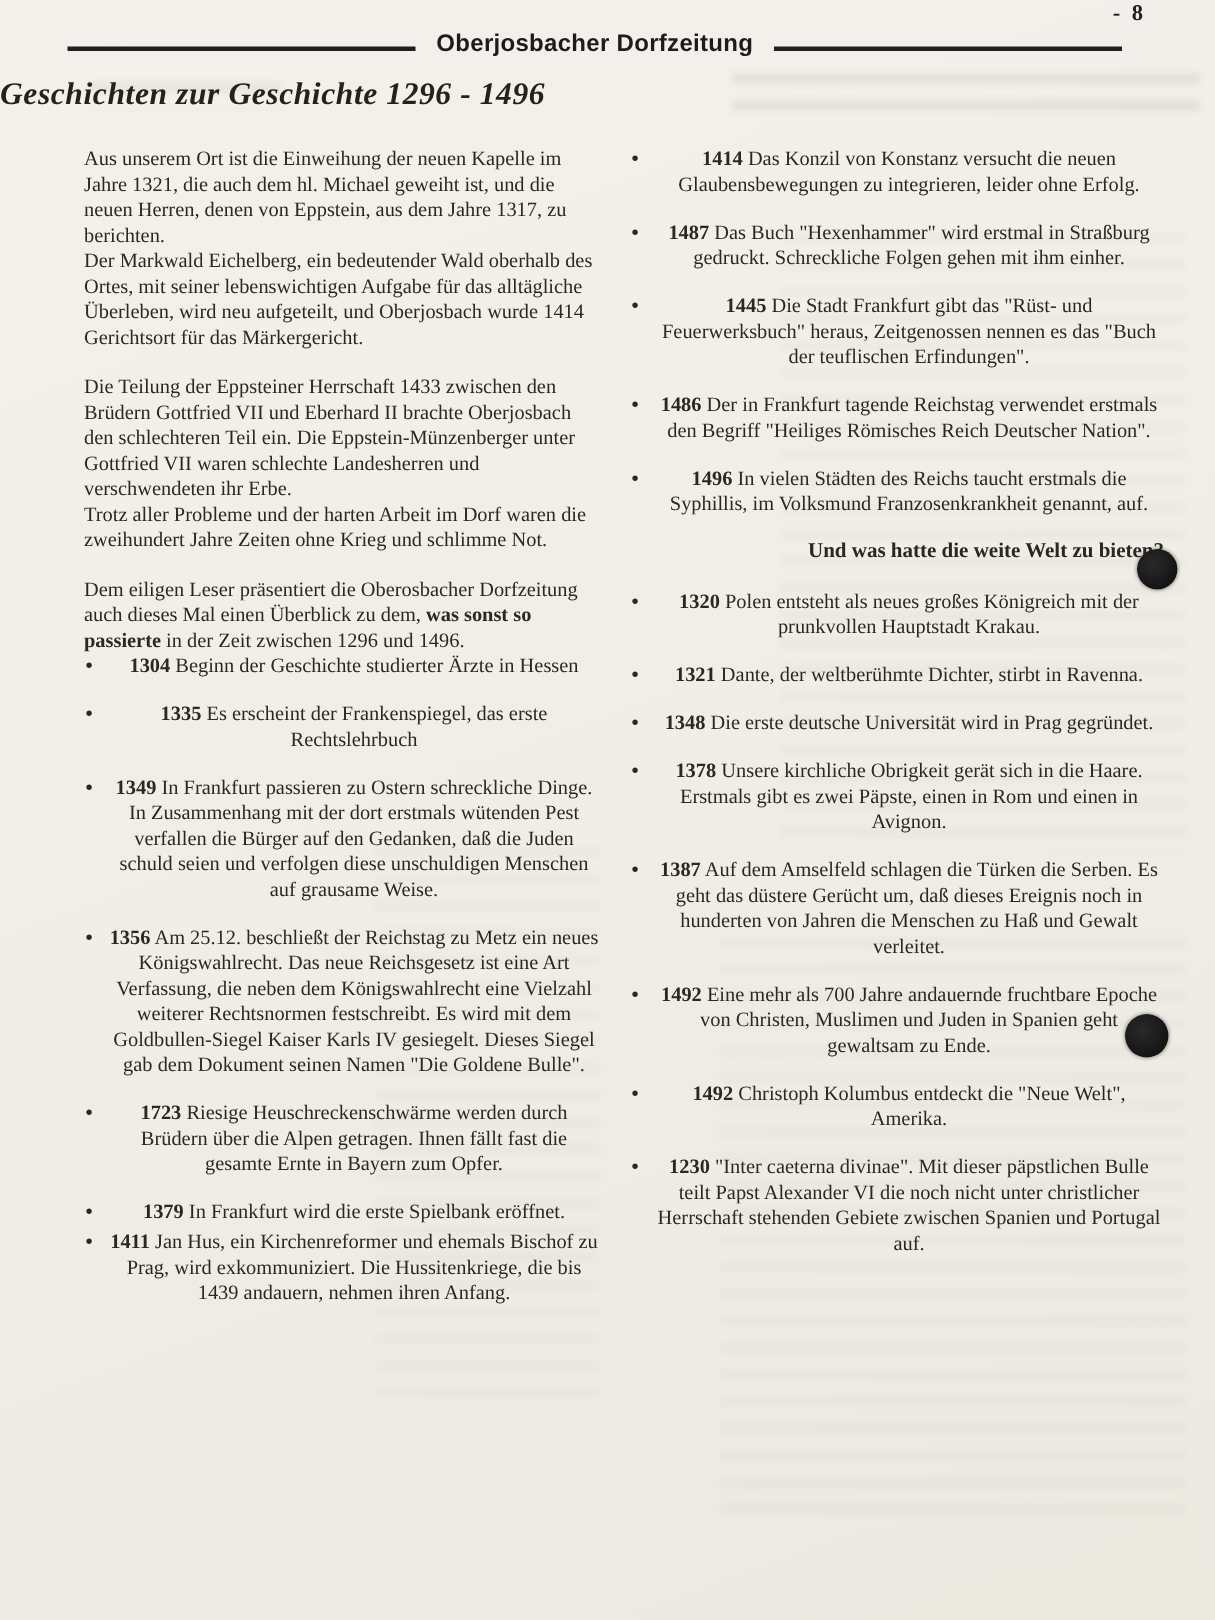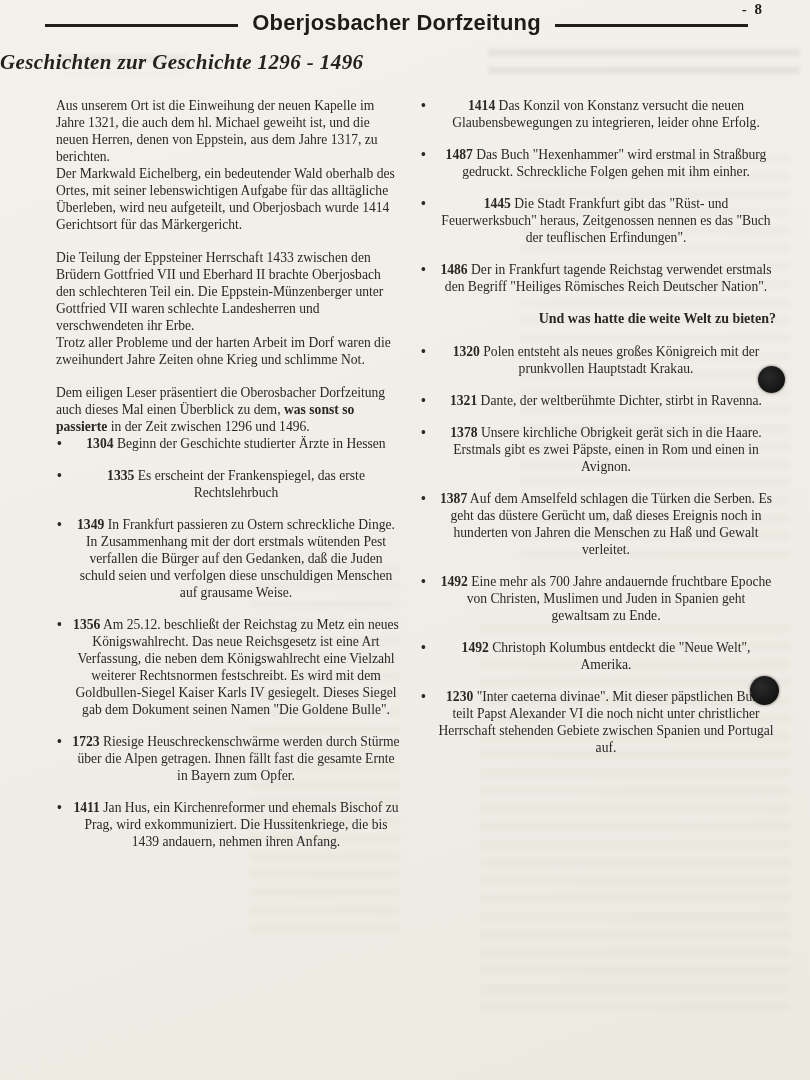--- a/index.html
+++ b/index.html
@@ -20,22 +20,22 @@
   }
   .masthead-row {
     position: absolute; top: 12px; left: 45px; right: 62px;
     display: flex; align-items: center;
   }
   .rule {
     height: 0; border-top: 3px solid #211f1b; flex: 1 1 auto;
   }
   .masthead {
     font-family: "Liberation Sans", sans-serif;
-    font-size: 22px; font-weight: bold; color: #1e1c18;
-    margin: 0 14px; white-space: nowrap; transform: translateY(-2px);
+    font-size: 16px; font-weight: bold; color: #1e1c18;
+    margin: 11px 14px; white-space: nowrap; transform: translateY(-2px);
     letter-spacing: 0.2px;
   }
   .subtitle {
     position: absolute; top: 50px; left: 0; width: 100%;
     text-align: left;
     font-size: 21px; font-weight: bold; font-style: italic;
     color: #25221d; letter-spacing: 0.4px;
   }
 
   
@@ -119,21 +119,25 @@
   <div class="bullet">
     <span class="year">1349</span>
     <span>In Frankfurt passieren zu Ostern schreckliche Dinge. In Zusammenhang mit der dort erstmals wütenden Pest verfallen die Bürger auf den Gedanken, daß die Juden schuld seien und verfolgen diese unschuldigen Menschen auf grausame Weise.</span>
   </div>
   <div class="bullet">
     <span class="year">1356</span>
     <span>Am 25.12. beschließt der Reichstag zu Metz ein neues Königswahlrecht. Das neue Reichsgesetz ist eine Art Verfassung, die neben dem Königswahlrecht eine Vielzahl weiterer Rechtsnormen festschreibt. Es wird mit dem Goldbullen-Siegel Kaiser Karls IV gesiegelt. Dieses Siegel gab dem Dokument seinen Namen "Die Goldene Bulle".</span>
   </div>
   <div class="bullet">
     <span class="year">1723</span>
-    <span>Riesige Heuschreckenschwärme werden durch Stürme über die Alpen getragen. Ihnen fällt fast die gesamte Ernte in Bayern zum Opfer.</span>
+    <span>Riesige Heuschreckenschwärme werden durch Brüdern über die Alpen getragen. Ihnen fällt fast die gesamte Ernte in Bayern zum Opfer.</span>
+  </div>
+  <div class="bullet tight">
+    <span class="year">1379</span>
+    <span>In Frankfurt wird die erste Spielbank eröffnet.</span>
   </div>
   <div class="bullet">
     <span class="year">1411</span>
     <span>Jan Hus, ein Kirchenreformer und ehemals Bischof zu Prag, wird exkommuniziert. Die Hussitenkriege, die bis 1439 andauern, nehmen ihren Anfang.</span>
   </div>
 </div>
 
 <div class="col col-right">
   <div class="bullet">
     <span class="year">1414</span>
@@ -144,32 +148,40 @@
     <span>Das Buch "Hexenhammer" wird erstmal in Straßburg gedruckt. Schreckliche Folgen gehen mit ihm einher.</span>
   </div>
   <div class="bullet">
     <span class="year">1445</span>
     <span>Die Stadt Frankfurt gibt das "Rüst- und Feuerwerksbuch" heraus, Zeitgenossen nennen es das "Buch der teuflischen Erfindungen".</span>
   </div>
   <div class="bullet">
     <span class="year">1486</span>
     <span>Der in Frankfurt tagende Reichstag verwendet erstmals den Begriff "Heiliges Römisches Reich Deutscher Nation".</span>
   </div>
+  <div class="bullet">
+    <span class="year">1496</span>
+    <span>In vielen Städten des Reichs taucht erstmals die Syphillis, im Volksmund Franzosenkrankheit genannt, auf.</span>
+  </div>
 
   <div class="section-heading">Und was hatte die weite Welt zu bieten?</div>
 
   <div class="bullet">
     <span class="year">1320</span>
     <span>Polen entsteht als neues großes Königreich mit der prunkvollen Hauptstadt Krakau.</span>
   </div>
   <div class="bullet">
     <span class="year">1321</span>
     <span>Dante, der weltberühmte Dichter, stirbt in Ravenna.</span>
   </div>
   <div class="bullet">
+    <span class="year">1348</span>
+    <span>Die erste deutsche Universität wird in Prag gegründet.</span>
+  </div>
+  <div class="bullet">
     <span class="year">1378</span>
     <span>Unsere kirchliche Obrigkeit gerät sich in die Haare. Erstmals gibt es zwei Päpste, einen in Rom und einen in Avignon.</span>
   </div>
   <div class="bullet">
     <span class="year">1387</span>
     <span>Auf dem Amselfeld schlagen die Türken die Serben. Es geht das düstere Gerücht um, daß dieses Ereignis noch in hunderten von Jahren die Menschen zu Haß und Gewalt verleitet.</span>
   </div>
   <div class="bullet">
     <span class="year">1492</span>
     <span>Eine mehr als 700 Jahre andauernde fruchtbare Epoche von Christen, Muslimen und Juden in Spanien geht gewaltsam zu Ende.</span>

